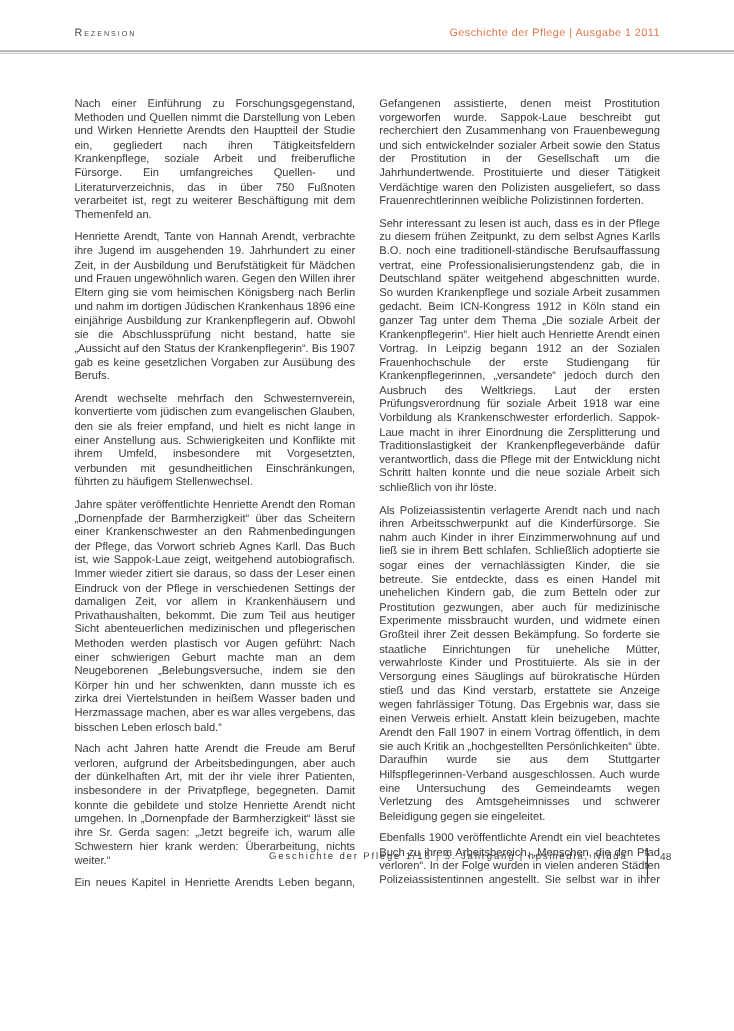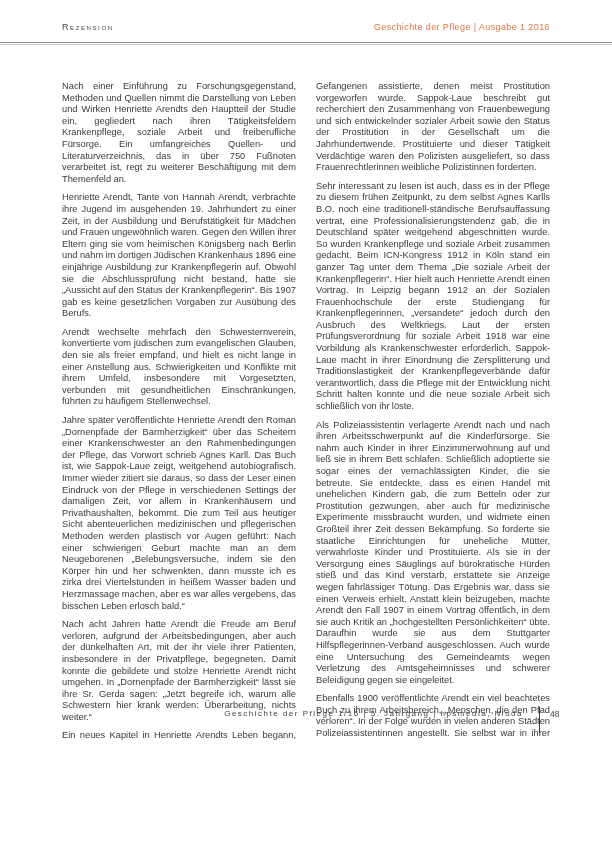--- a/index.html
+++ b/index.html
@@ -92,21 +92,21 @@
     padding-top: 2px;
   }
 </style>
 </head>
 <body>
 
 <div class="page">
 
   <div class="page-header">
     <span class="header-section">Rezension</span>
-    <span class="header-issue">Geschichte der Pflege | Ausgabe 1 2016</span>
+    <span class="header-issue">Geschichte der Pflege | Ausgabe 1 2011</span>
   </div>
   <div class="header-rule"></div>
 
   <div class="content">
     <div class="column">
       <p>Nach einer Einführung zu Forschungsgegenstand, Methoden und Quellen nimmt die Darstellung von Leben und Wirken Henriette Arendts den Hauptteil der Studie ein, gegliedert nach ihren Tätigkeitsfeldern Krankenpflege, soziale Arbeit und freiberufliche Fürsorge. Ein umfangreiches Quellen- und Literaturverzeichnis, das in über 750 Fußnoten verarbeitet ist, regt zu weiterer Beschäftigung mit dem Themenfeld an.</p>
       <p>Henriette Arendt, Tante von Hannah Arendt, verbrachte ihre Jugend im ausgehenden 19. Jahrhundert zu einer Zeit, in der Ausbildung und Berufstätigkeit für Mädchen und Frauen ungewöhnlich waren. Gegen den Willen ihrer Eltern ging sie vom heimischen Königsberg nach Berlin und nahm im dortigen Jüdischen Krankenhaus 1896 eine einjährige Ausbildung zur Krankenpflegerin auf. Obwohl sie die Abschlussprüfung nicht bestand, hatte sie „Aussicht auf den Status der Krankenpflegerin“. Bis 1907 gab es keine gesetzlichen Vorgaben zur Ausübung des Berufs.</p>
       <p>Arendt wechselte mehrfach den Schwesternverein, konvertierte vom jüdischen zum evangelischen Glauben, den sie als freier empfand, und hielt es nicht lange in einer Anstellung aus. Schwierigkeiten und Konflikte mit ihrem Umfeld, insbesondere mit Vorgesetzten, verbunden mit gesundheitlichen Einschränkungen, führten zu häufigem Stellenwechsel.</p>
       <p>Jahre später veröffentlichte Henriette Arendt den Roman „Dornenpfade der Barmherzigkeit“ über das Scheitern einer Krankenschwester an den Rahmenbedingungen der Pflege, das Vorwort schrieb Agnes Karll. Das Buch ist, wie Sappok-Laue zeigt, weitgehend autobiografisch. Immer wieder zitiert sie daraus, so dass der Leser einen Eindruck von der Pflege in verschiedenen Settings der damaligen Zeit, vor allem in Krankenhäusern und Privathaushalten, bekommt. Die zum Teil aus heutiger Sicht abenteuerlichen medizinischen und pflegerischen Methoden werden plastisch vor Augen geführt: Nach einer schwierigen Geburt machte man an dem Neugeborenen „Belebungsversuche, indem sie den Körper hin und her schwenkten, dann musste ich es zirka drei Viertelstunden in heißem Wasser baden und Herzmassage machen, aber es war alles vergebens, das bisschen Leben erlosch bald.“</p>
       <p>Nach acht Jahren hatte Arendt die Freude am Beruf verloren, aufgrund der Arbeitsbedingungen, aber auch der dünkelhaften Art, mit der ihr viele ihrer Patienten, insbesondere in der Privatpflege, begegneten. Damit konnte die gebildete und stolze Henriette Arendt nicht umgehen. In „Dornenpfade der Barmherzigkeit“ lässt sie ihre Sr. Gerda sagen: „Jetzt begreife ich, warum alle Schwestern hier krank werden: Überarbeitung, nichts weiter.“</p>

